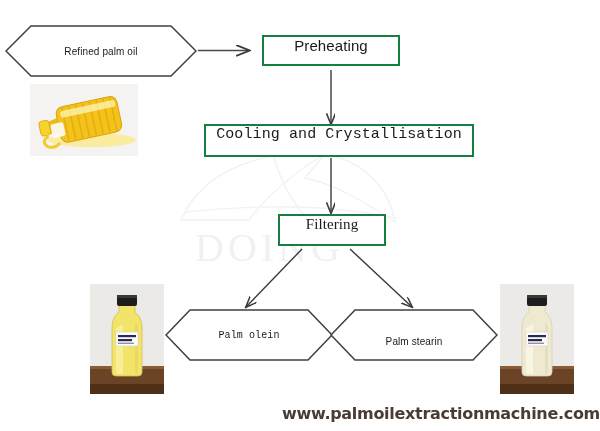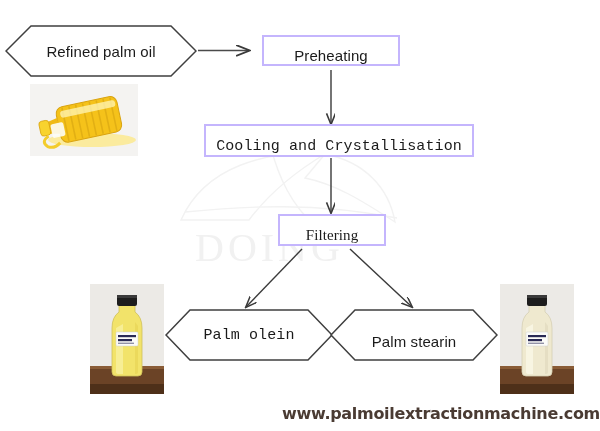--- a/index.html
+++ b/index.html
@@ -46,34 +46,34 @@
     z-index: 3;
   }
   .hex svg { display:block; position:absolute; left:0; top:0; }
   .hex .hex-label {
     position: absolute;
     left: 0; top: 0;
     width: 100%; height: 100%;
     display: flex;
     align-items: center;
     justify-content: center;
-    font-size: 15px;
+    font-size: 10px;
     color: #1a1a1a;
     white-space: nowrap;
     letter-spacing: .1px;
   }
 
   
   .rect {
     position: absolute;
     box-sizing: border-box;
-    border: 2px solid #c4b5fd;
+    border: 2px solid #15803d;
     background: #ffffff;
     display: flex;
-    align-items: flex-end;
+    align-items: flex-start;
     justify-content: center;
     z-index: 3;
   }
   .rect .rect-label {
     font-size: 15px;
     color: #1a1a1a;
     white-space: nowrap;
     letter-spacing: .1px;
   }
 

